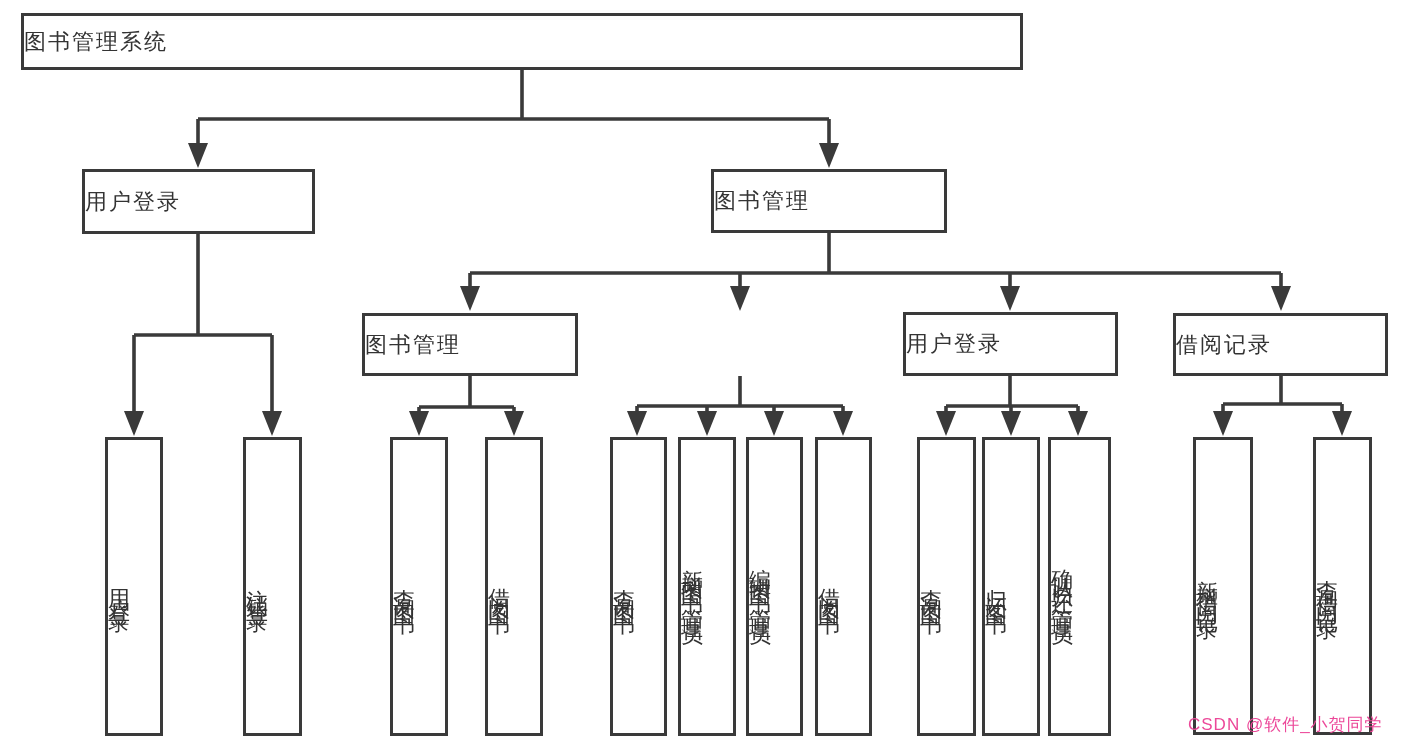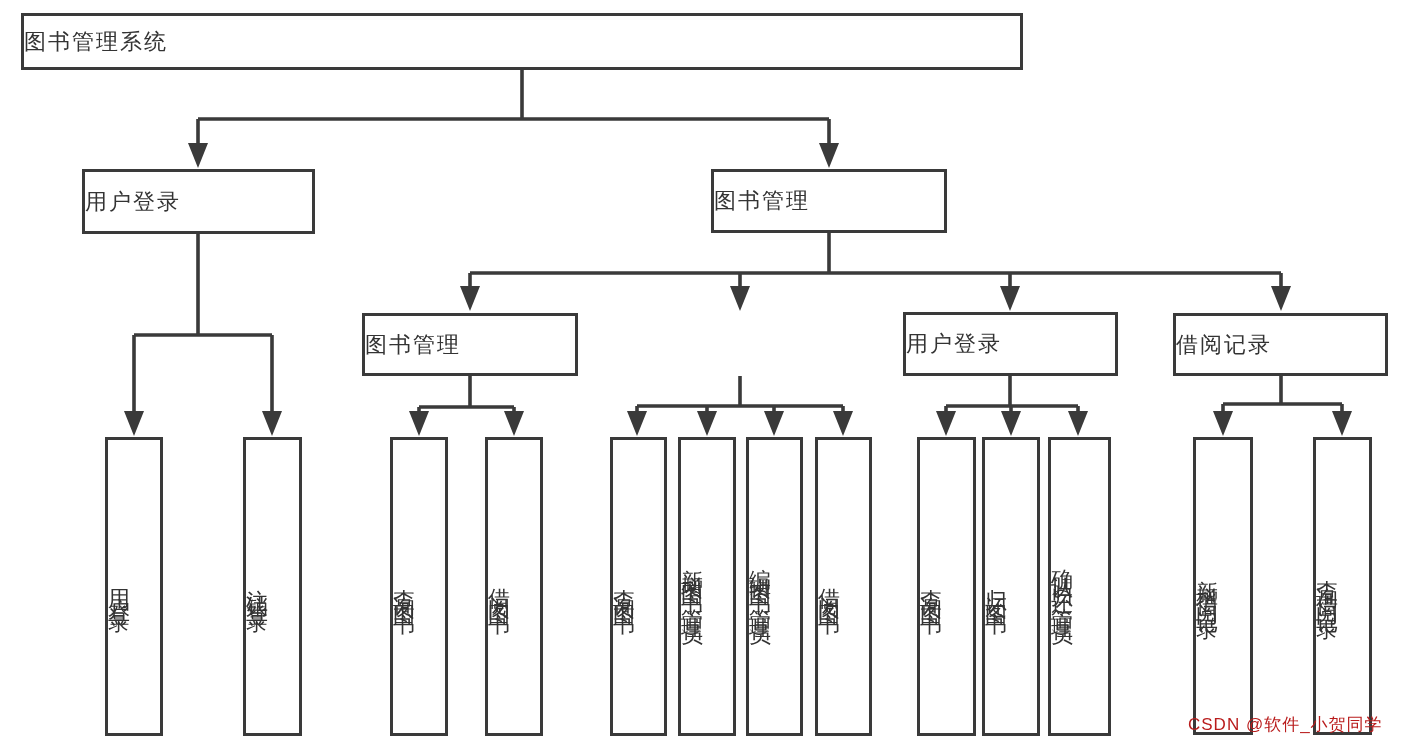--- a/index.html
+++ b/index.html
@@ -43,21 +43,21 @@
     letter-spacing: 8px;
     line-height: 1;
     color: #333333;
   }
   .watermark {
     position: absolute;
     left: 1188px;
     top: 713px;
     font-size: 17px;
     letter-spacing: 1px;
-    color: #b91c1c;
+    color: #ec4899;
     white-space: nowrap;
   }
 </style>
 </head>
 <body>
 
 <div class="stage">
 
   <svg class="connectors" viewBox="0 0 1405 747" xmlns="http://www.w3.org/2000/svg">
     <g stroke="#3a3a3a" stroke-width="3.6" fill="none">

